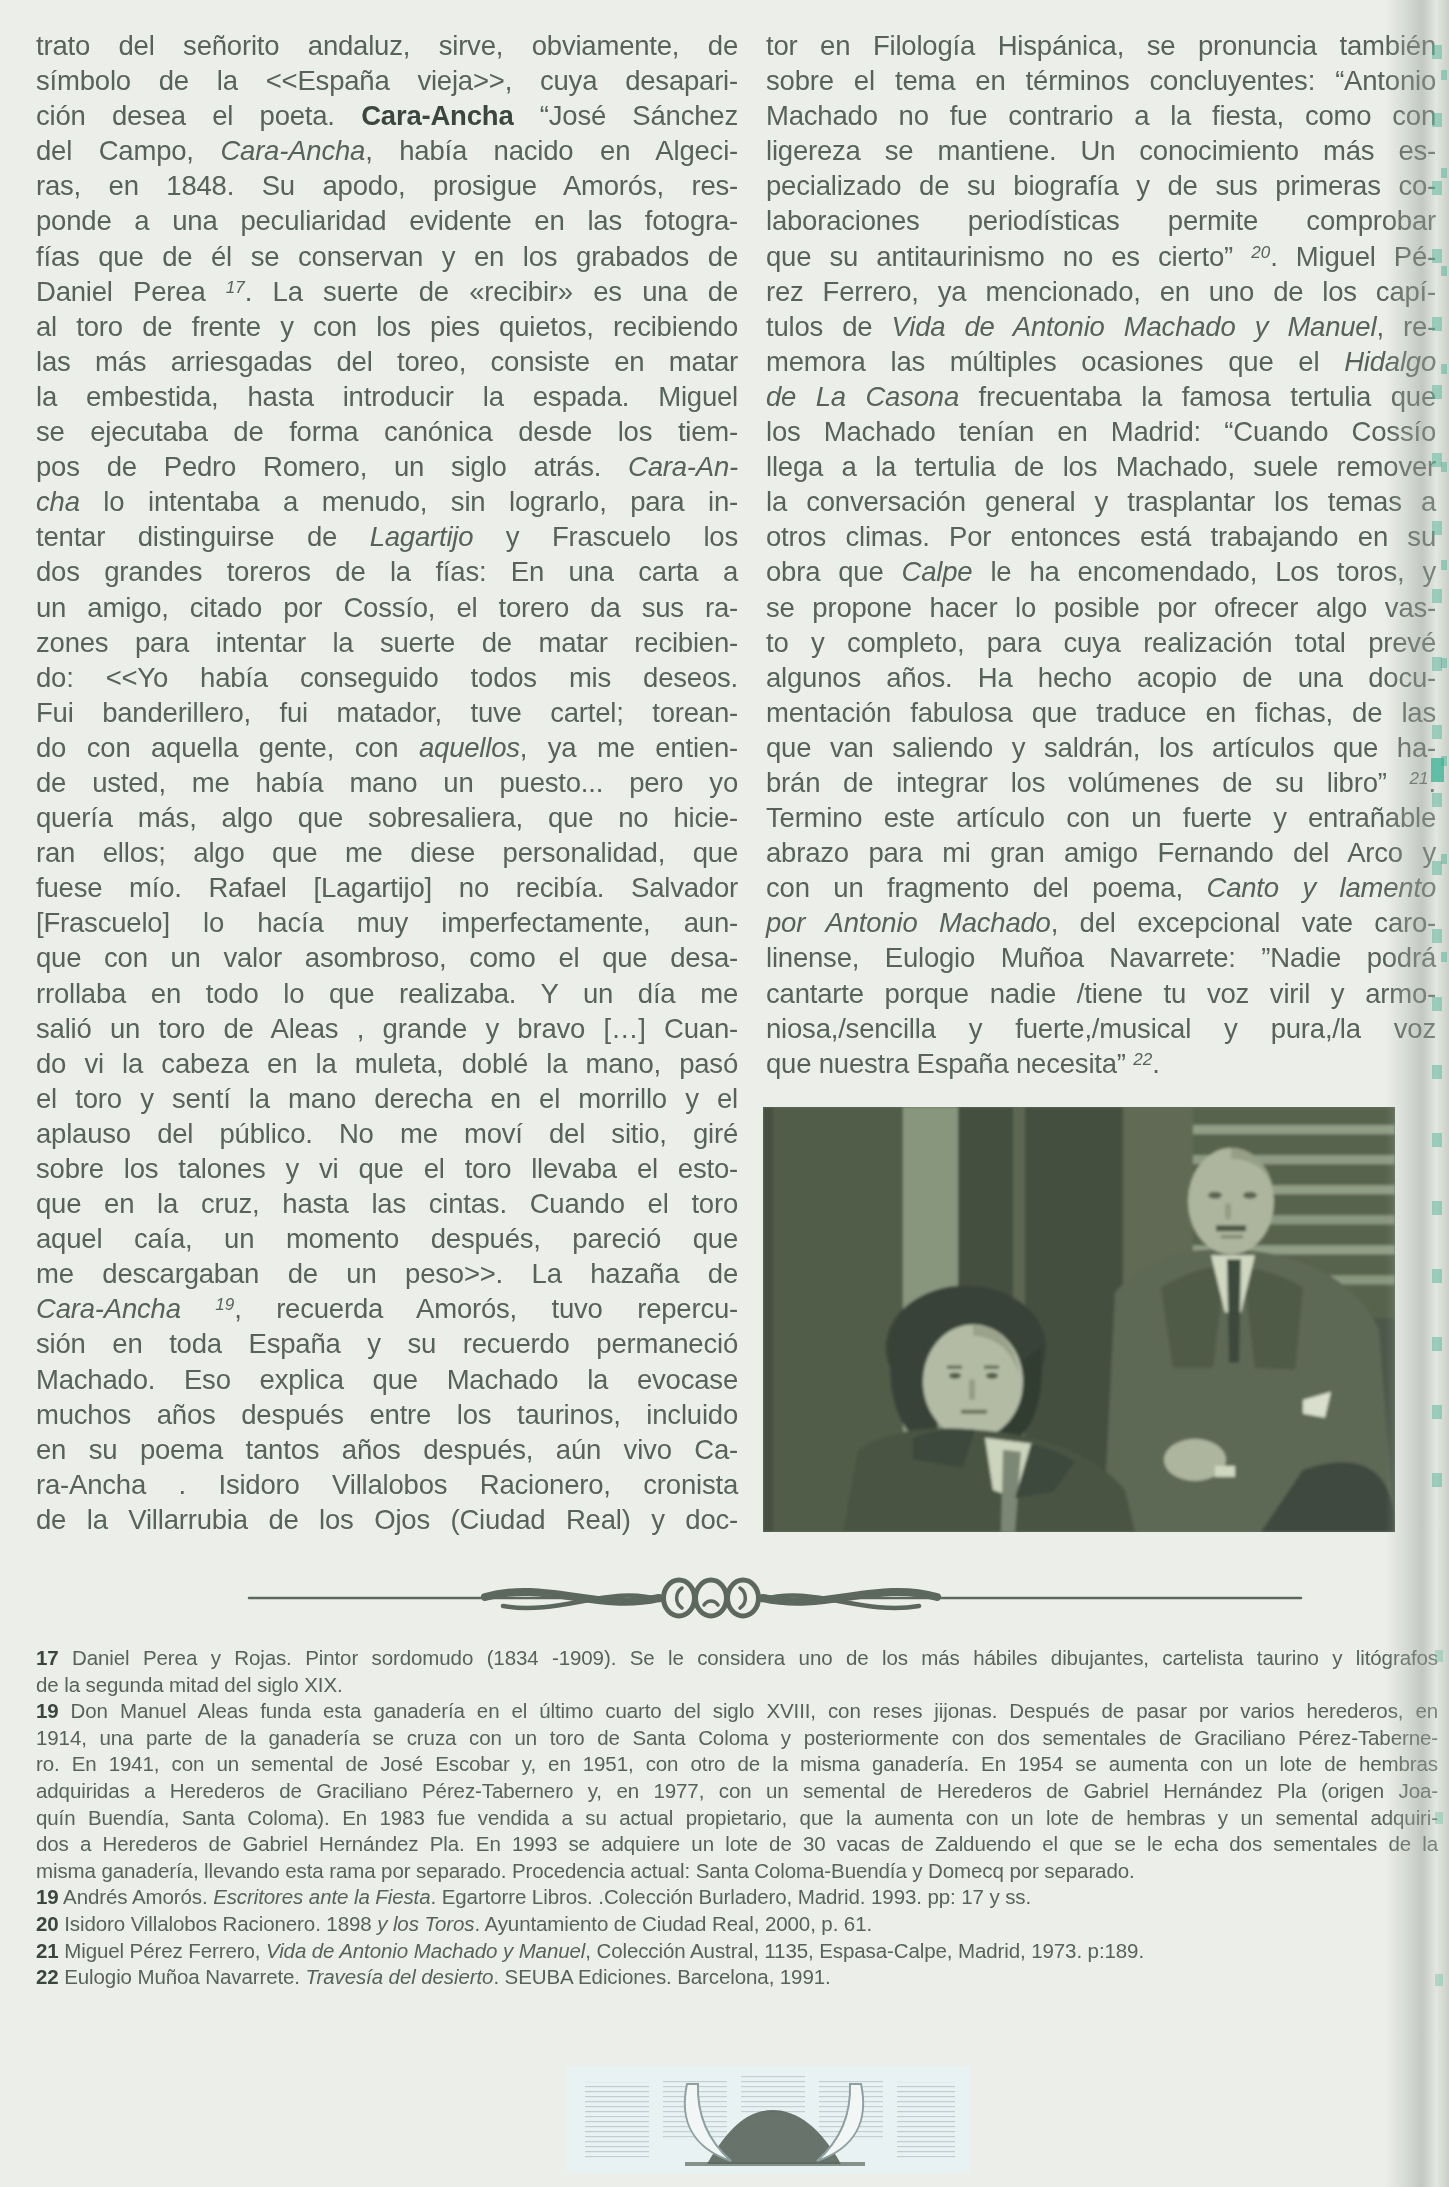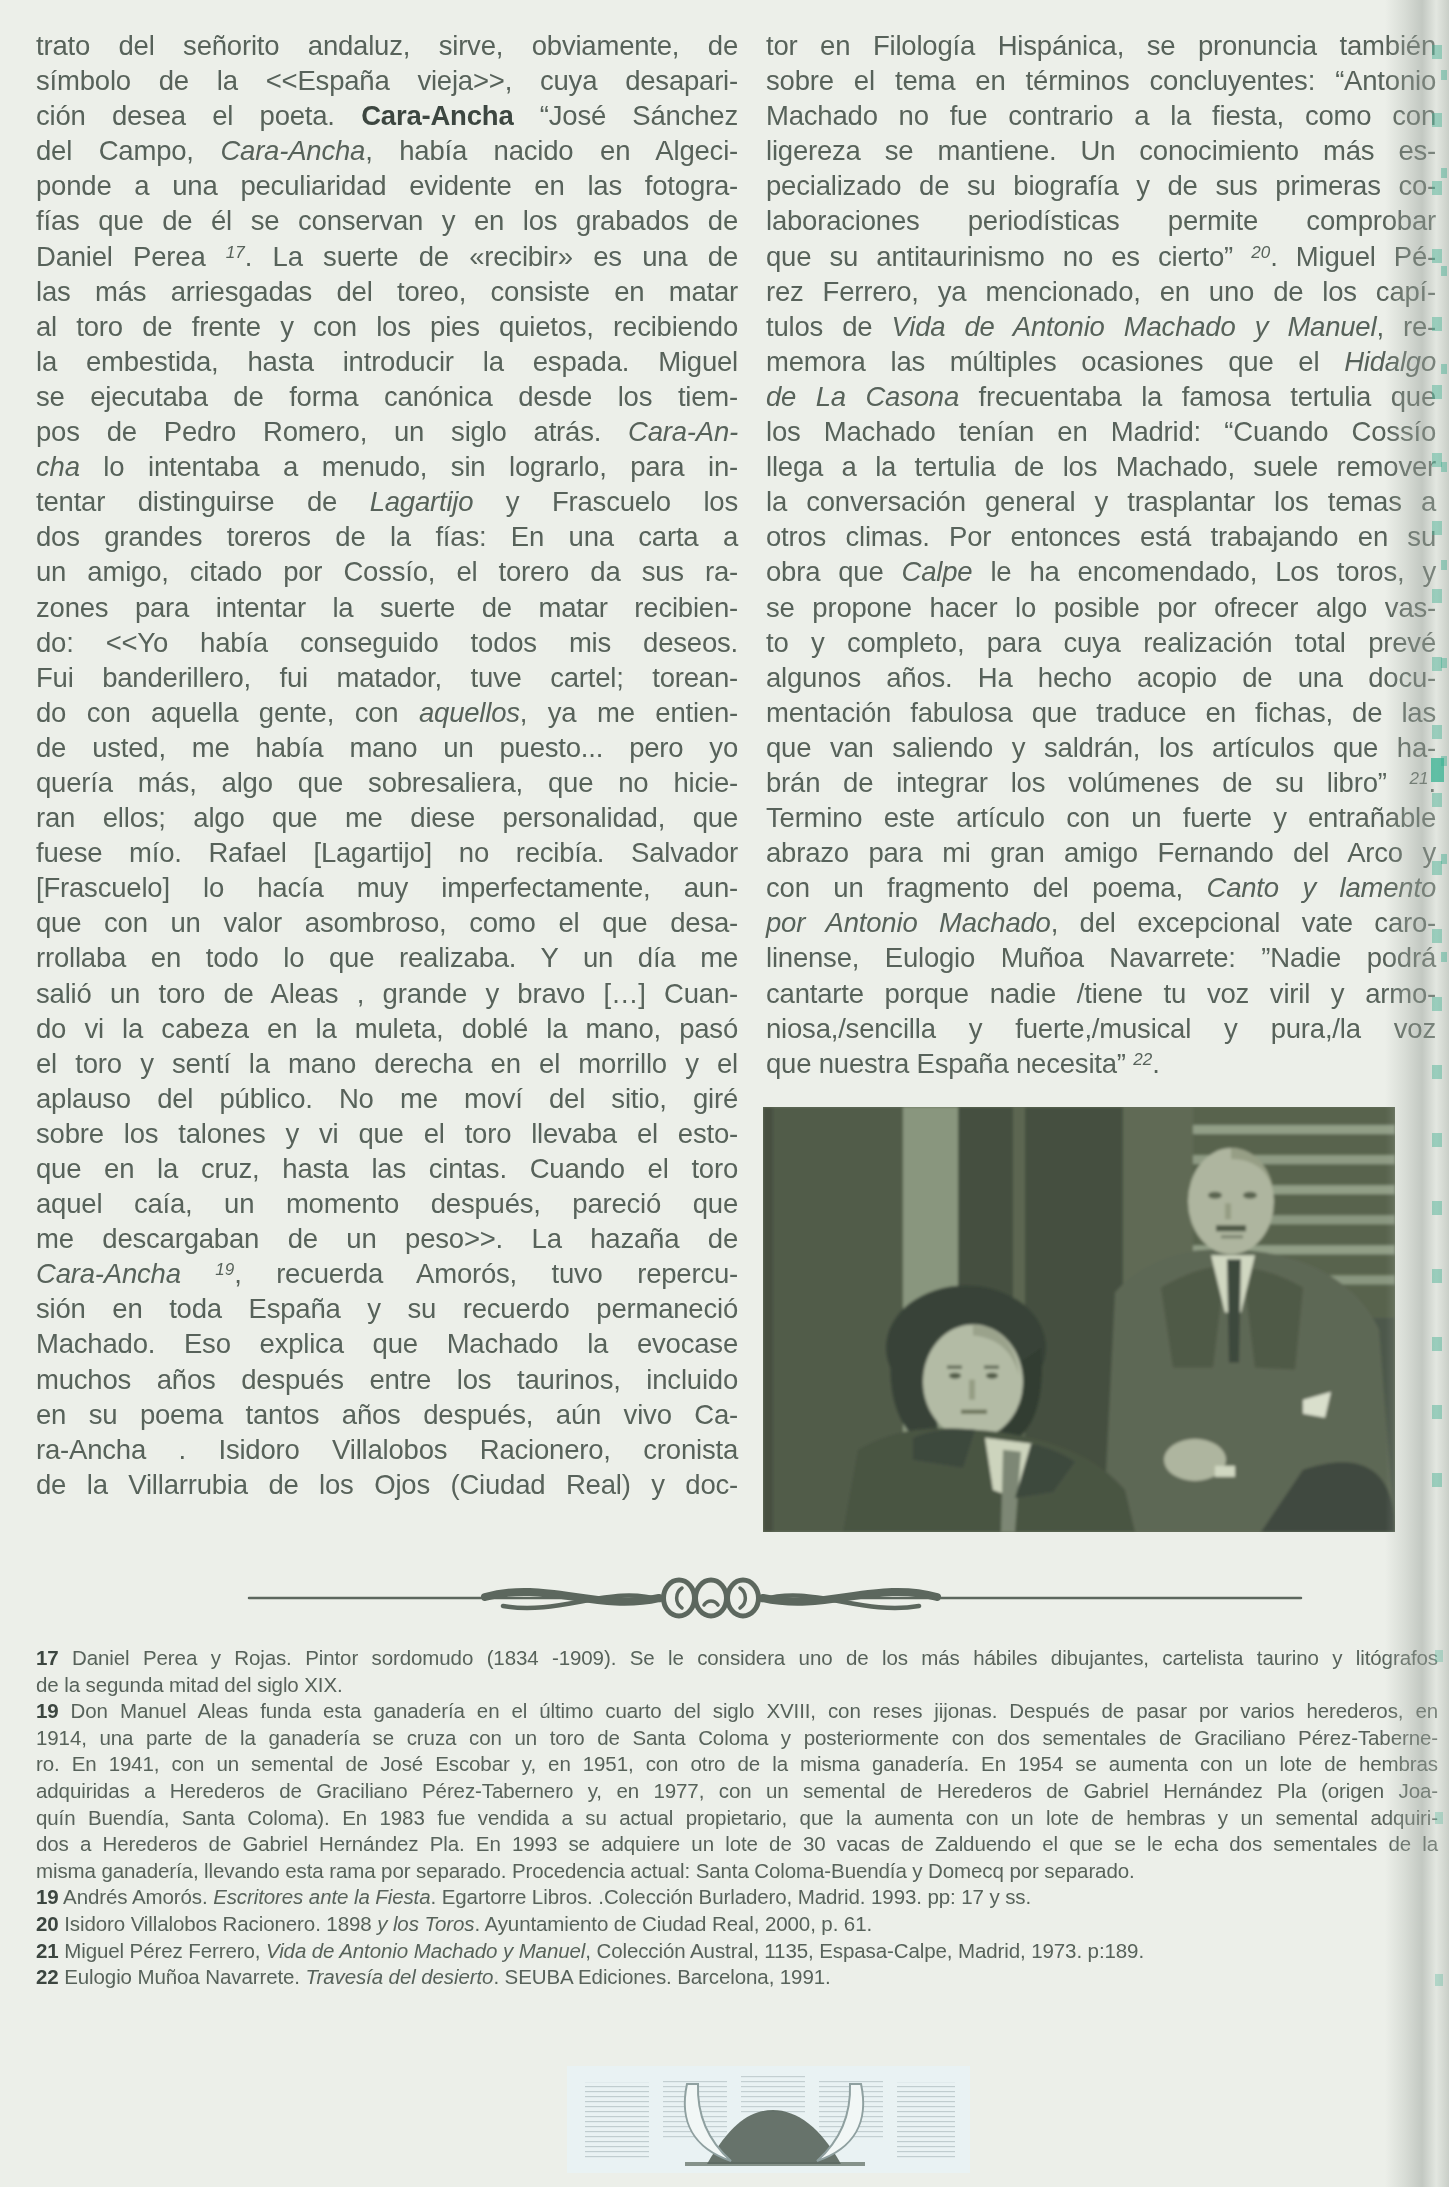--- a/index.html
+++ b/index.html
@@ -75,25 +75,26 @@
 </head>
 <body>
 
 <div id="page">
 
   <div id="col-left" class="col">
       <div class="line">trato del señorito andaluz, sirve, obviamente, de</div>
       <div class="line">símbolo de la &lt;&lt;España vieja&gt;&gt;, cuya desapari-</div>
       <div class="line">ción desea el poeta. <b>Cara-Ancha</b> “José Sánchez</div>
       <div class="line">del Campo, <i>Cara-Ancha</i>, había nacido en Algeci-</div>
+      <div class="line">ras, en 1848. Su apodo, prosigue Amorós, res-</div>
       <div class="line">ponde a una peculiaridad evidente en las fotogra-</div>
       <div class="line">fías que de él se conservan y en los grabados de</div>
       <div class="line">Daniel Perea <sup>17</sup>. La suerte de «recibir» es una de</div>
+      <div class="line">al toro de frente y con los pies quietos, recibiendo</div>
       <div class="line">las más arriesgadas del toreo, consiste en matar</div>
-      <div class="line">al toro de frente y con los pies quietos, recibiendo</div>
       <div class="line">la embestida, hasta introducir la espada. Miguel</div>
       <div class="line">se ejecutaba de forma canónica desde los tiem-</div>
       <div class="line">pos de Pedro Romero, un siglo atrás. <i>Cara-An-</i></div>
       <div class="line"><i>cha</i> lo intentaba a menudo, sin lograrlo, para in-</div>
       <div class="line">tentar distinguirse de <i>Lagartijo</i> y Frascuelo los</div>
       <div class="line">dos grandes toreros de la fías: En una carta a</div>
       <div class="line">un amigo, citado por Cossío, el torero da sus ra-</div>
       <div class="line">zones para intentar la suerte de matar recibien-</div>
       <div class="line">do: &lt;&lt;Yo había conseguido todos mis deseos.</div>
       <div class="line">Fui banderillero, fui matador, tuve cartel; torean-</div>

